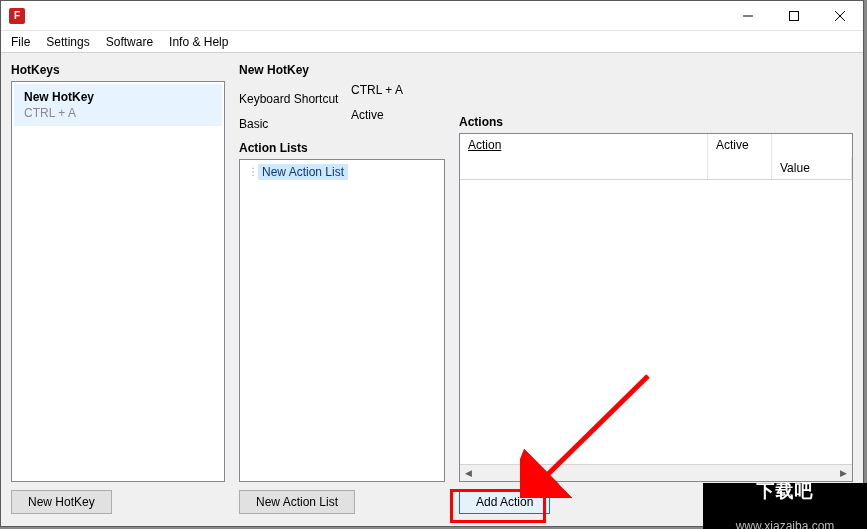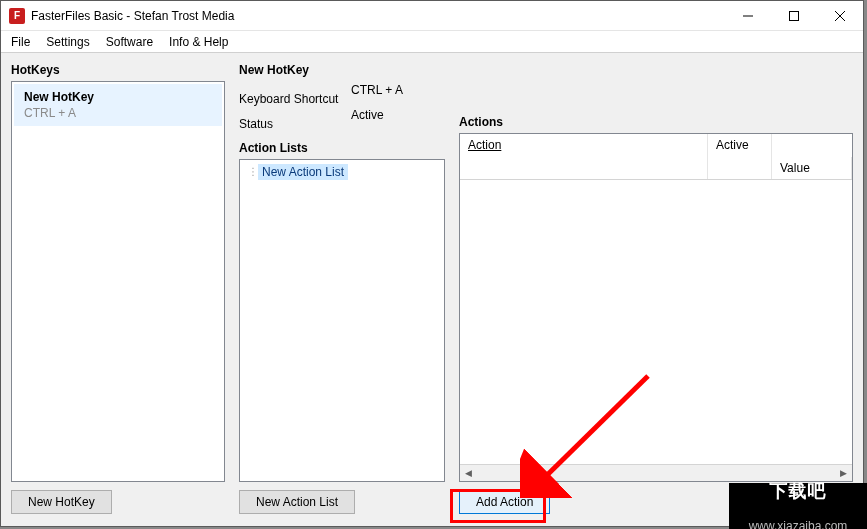--- a/index.html
+++ b/index.html
@@ -194,42 +194,41 @@
   }
   .arrow-svg {
     position: absolute;
     pointer-events: none;
   }
   
   .watermark {
     position: absolute;
     right: 0;
     bottom: 0;
-    width: 138px;
+    width: 164px;
     height: 46px;
     background: #000;
     color: #fff;
     display: flex;
     flex-direction: column;
     align-items: center;
     justify-content: center;
     pointer-events: none;
     gap: 15px;
   }
   .watermark .wm-large { font-size: 18px; font-weight: bold; letter-spacing: 1px; }
   .watermark .wm-small { font-size: 12px; color: #bbb; margin-top: 1px; }
 </style>
 </head>
 <body>
 
 <div class="window">
 
   <div class="titlebar">
     <div class="appicon">F</div>
-    <div class="title">FasterFiles Basic - Stefan Trost Media</div>
     <div class="spacer"></div>
     <div class="winbtn">
       <svg viewBox="0 0 10 10">
           <line x1="0" y1="5" x2="10" y2="5" stroke="currentColor" stroke-width="1"></line>
         </svg>
     </div>
     <div class="winbtn">
       <svg viewBox="0 0 10 10">
           <rect x="0.5" y="0.5" width="9" height="9" fill="none" stroke="currentColor" stroke-width="1"></rect>
         </svg>
@@ -262,21 +261,21 @@
       <div class="btnrow">
         <div class="btn">New HotKey</div>
       </div>
     </div>
 
     <div class="col">
       <div class="section-title">New HotKey</div>
       <div class="kv">
         <div class="k">Keyboard Shortcut</div>
         <div class="v">CTRL + A</div>
-        <div class="k">Status</div>
+        <div class="k">Basic</div>
         <div class="v">Active</div>
       </div>
       <div class="section-title">Action Lists</div>
       <div class="treebox">
         <div class="tree-item">
           <span class="tree-dots">⋮</span>
           <span class="tree-label">New Action List</span>
         </div>
       </div>
       <div class="btnrow">

